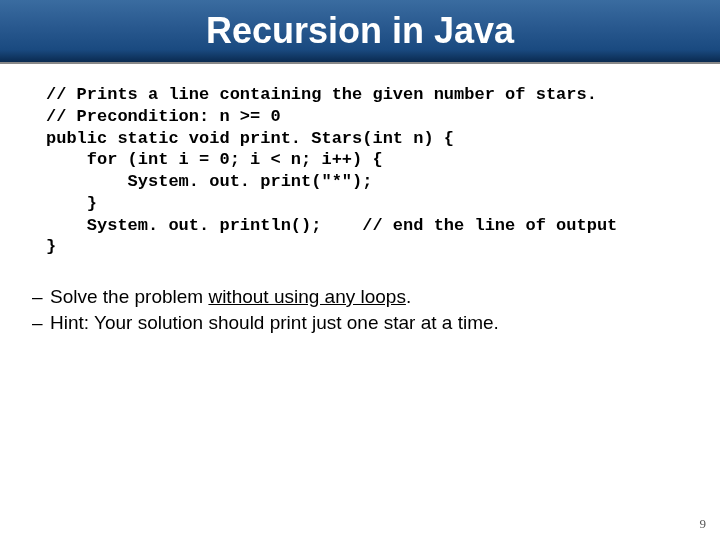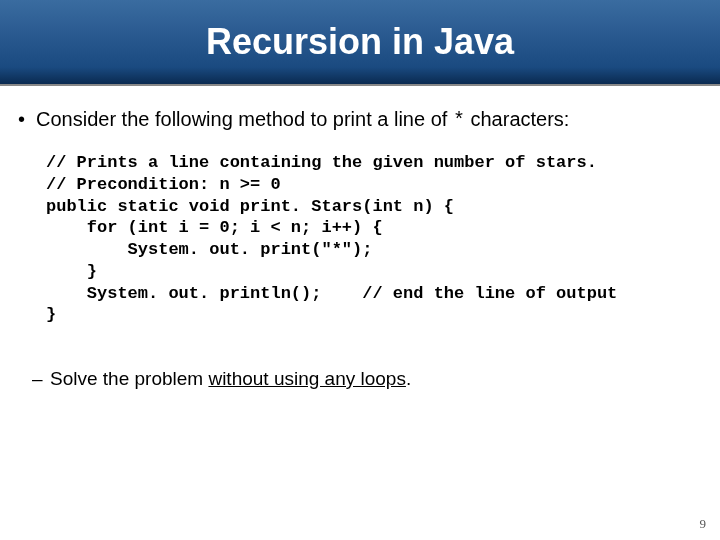--- a/index.html
+++ b/index.html
@@ -6,21 +6,21 @@
   body {
     width: 720px;
     height: 540px;
     background: #fff;
     font-family: Verdana, Geneva, sans-serif;
     position: relative;
     overflow: hidden;
   }
   .title-bar {
     width: 100%;
-    height: 86px;
+    height: 64px;
     background: linear-gradient(to bottom, #3a6ca0 0%, #2a5a90 40%, #1a4a80 80%, #0a2a50 100%);
     border-bottom: 2px solid #888;
     display: flex;
     align-items: center;
     justify-content: center;
   }
   .title {
     color: #fff;
     font-size: 36px;
     font-weight: bold;
@@ -42,21 +42,21 @@
   .mono-inline {
     font-family: "Courier New", monospace;
   }
   .code-block {
     font-family: "Courier New", monospace;
     font-size: 17px;
     font-weight: bold;
     white-space: pre;
     color: #000;
     margin-left: 28px;
-    margin-bottom: 40px;
+    margin-bottom: 26px;
     line-height: 1.28;
   }
   .sub-bullet {
     font-size: 19px;
     color: #000;
     margin-left: 14px;
     line-height: 1.35;
   }
   .sub-bullet .dash {
     display: inline-block;
@@ -76,34 +76,34 @@
 </style>
 </head>
 <body>
 
 <div class="title-bar">
   <div class="title">Recursion in Java</div>
 </div>
 
 <div class="content">
 
-  <div class="bullet-main">
-    <span class="dot">•</span><span>Consider the following method to print a line of </span><span class="mono-inline">*</span><span> characters:</span>
-  </div>
 
   <div class="code-block">// Prints a line containing the given number of stars.
 // Precondition: n &gt;= 0
 public static void print. Stars(int n) {
     for (int i = 0; i &lt; n; i++) {
         System. out. print("*");
     }
     System. out. println();    // end the line of output
 }</div>
 
 
   <div class="sub-bullet">
     <span class="dash">–</span><span>Solve the problem </span><span class="underline">without using any loops</span><span>.</span>
   </div>
 
+  <div class="sub-bullet">
+    <span class="dash">–</span><span>Hint: Your solution should print just one star at a time.</span>
+  </div>
 
 </div>
 
 <div class="page-num">9</div>
 
 </body></html>

